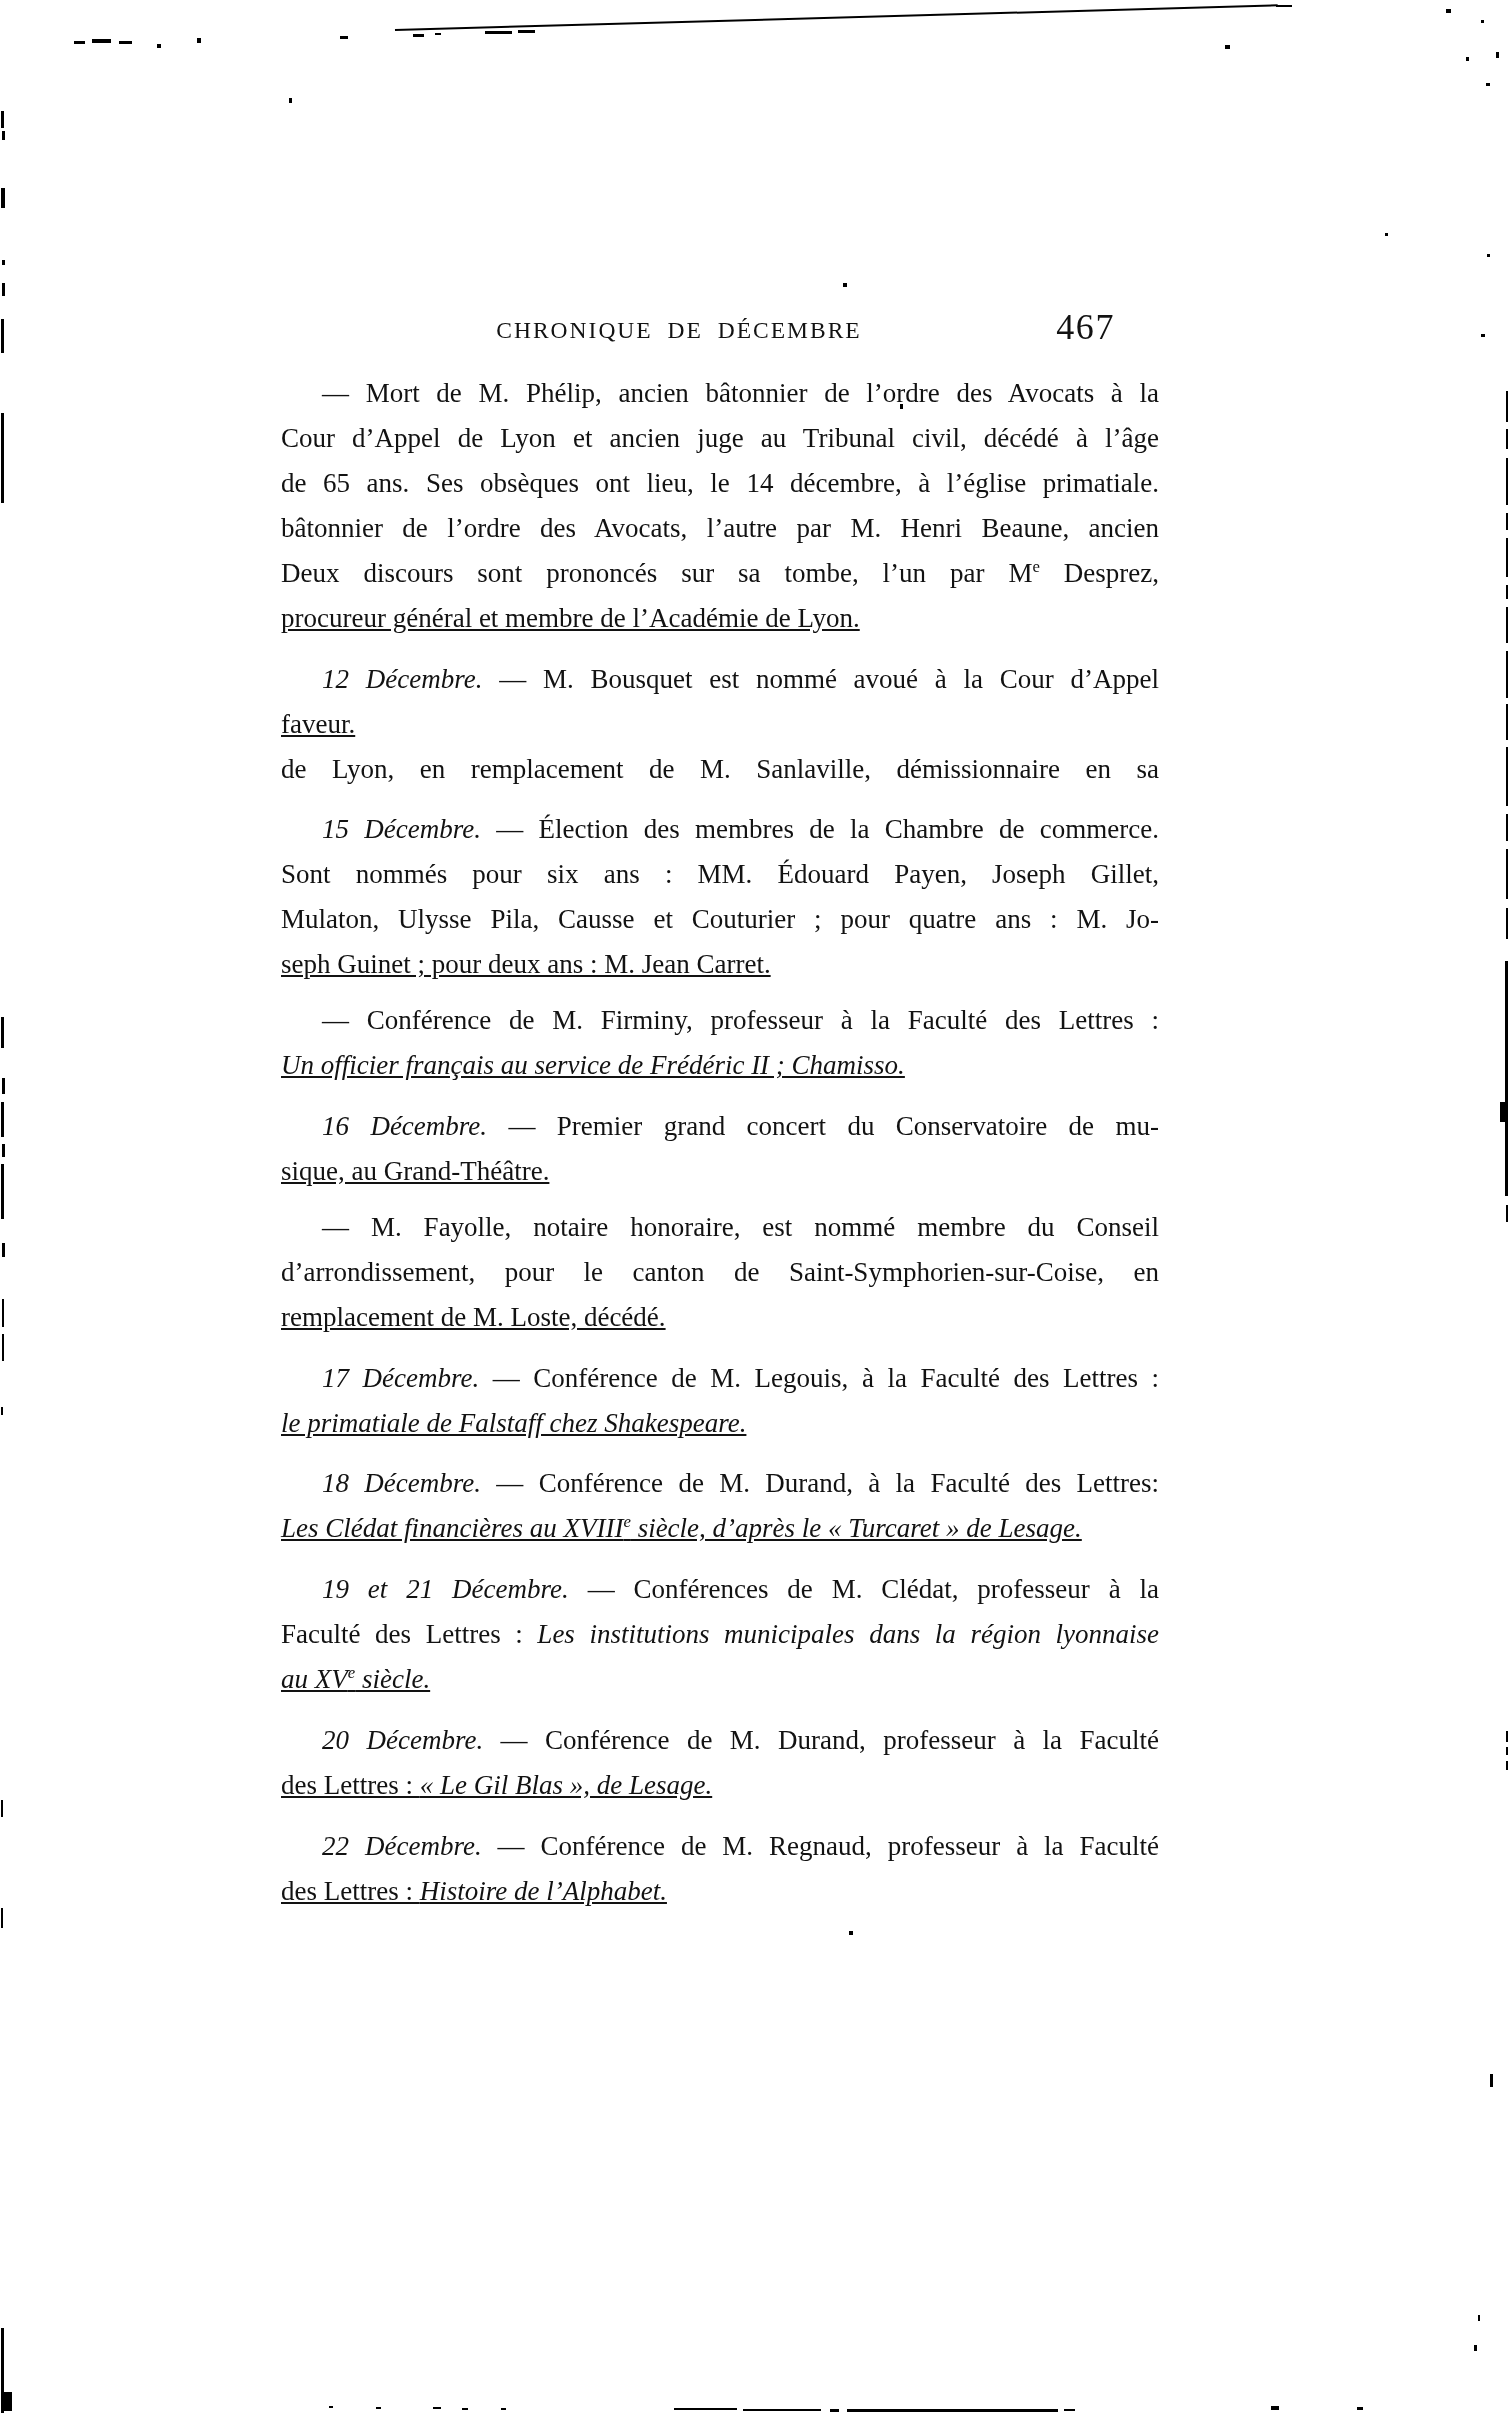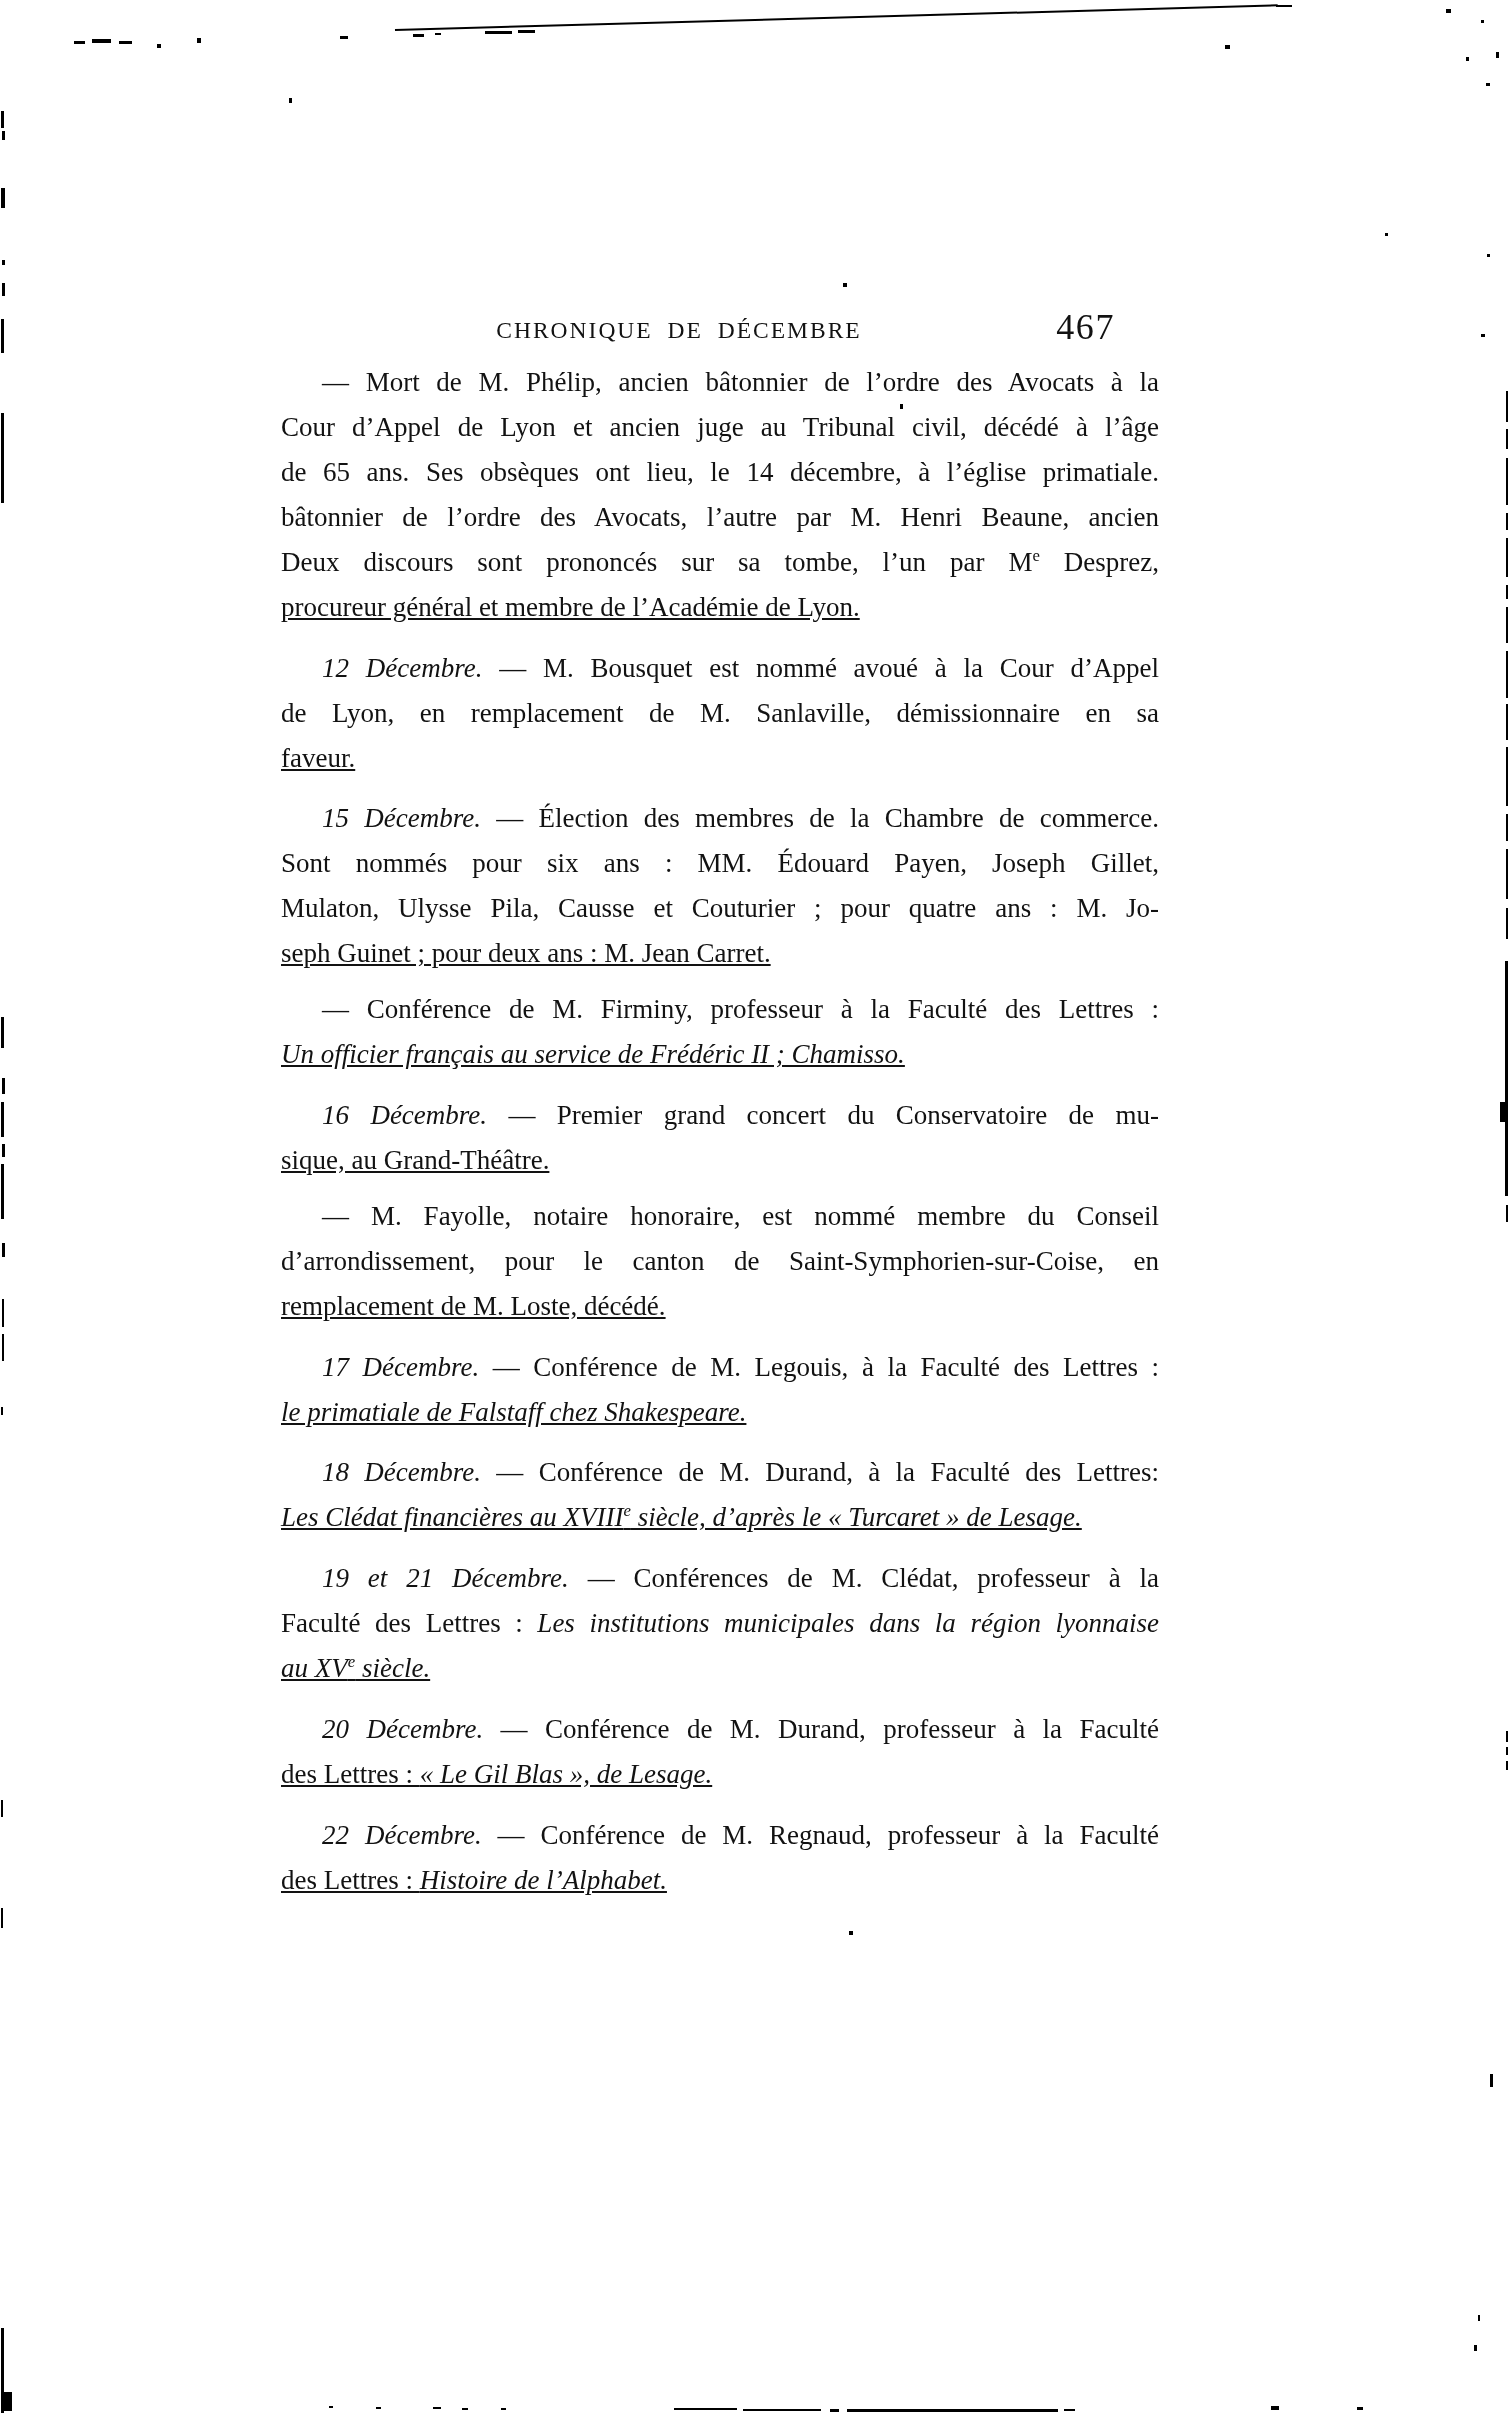--- a/index.html
+++ b/index.html
@@ -22,21 +22,21 @@
     font-size:23.5px; letter-spacing:2px; word-spacing:7px;
     white-space:nowrap;
     text-align:right;
   }
   .page-number {
     position:absolute; right:44px; top:-4.7px;
     font-size:36px; letter-spacing:1.6px;
   }
   .paragraph { margin-top:15.7px; }
   .paragraph.dash { margin-top:11px; }
-  .page-header + #entries > .paragraph:first-child { margin-top:8px; }
+  .page-header + #entries > .paragraph:first-child { margin-top:19px; }
   .line {
     font-size:27px; line-height:45px;
     text-align:justify; text-align-last:justify;
   }
   .line.first { text-indent:41px; }
   .line.last { text-align-last:left;text-decoration:underline; }
   .seg.r { font-style:normal; }
   .seg.i { font-style:italic; }
   .seg.sup, .seg.isup { vertical-align:super; font-size:0.62em; line-height:0; }
   .seg.isup { font-style:italic; }
@@ -55,22 +55,22 @@
         <div class="paragraph dash">
           <div class="line first"><span class="seg r">— Mort de M. Phélip, ancien bâtonnier de l’ordre des Avocats à la</span></div>
           <div class="line"><span class="seg r">Cour d’Appel de Lyon et ancien juge au Tribunal civil, décédé à l’âge</span></div>
           <div class="line"><span class="seg r">de 65 ans. Ses obsèques ont lieu, le 14 décembre, à l’église primatiale.</span></div>
           <div class="line"><span class="seg r">bâtonnier de l’ordre des Avocats, l’autre par M. Henri Beaune, ancien</span></div>
           <div class="line"><span class="seg r">Deux discours sont prononcés sur sa tombe, l’un par M</span><span class="seg sup">e</span><span class="seg r"> Desprez,</span></div>
           <div class="line last"><span class="seg r">procureur général et membre de l’Académie de Lyon.</span></div>
         </div>
         <div class="paragraph date">
           <div class="line first"><span class="seg i">12 Décembre.</span><span class="seg r"> — M. Bousquet est nommé avoué à la Cour d’Appel</span></div>
+          <div class="line last"><span class="seg r">faveur.</span></div>
           <div class="line"><span class="seg r">de Lyon, en remplacement de M. Sanlaville, démissionnaire en sa</span></div>
-          <div class="line last"><span class="seg r">faveur.</span></div>
         </div>
         <div class="paragraph date">
           <div class="line first"><span class="seg i">15 Décembre.</span><span class="seg r"> — Élection des membres de la Chambre de commerce.</span></div>
           <div class="line"><span class="seg r">Sont nommés pour six ans : MM. Édouard Payen, Joseph Gillet,</span></div>
           <div class="line"><span class="seg r">Mulaton, Ulysse Pila, Causse et Couturier ; pour quatre ans : M. Jo-</span></div>
           <div class="line last"><span class="seg r">seph Guinet ; pour deux ans : M. Jean Carret.</span></div>
         </div>
         <div class="paragraph dash">
           <div class="line first"><span class="seg r">— Conférence de M. Firminy, professeur à la Faculté des Lettres :</span></div>
           <div class="line last"><span class="seg i">Un officier français au service de Frédéric II ; Chamisso.</span></div>

